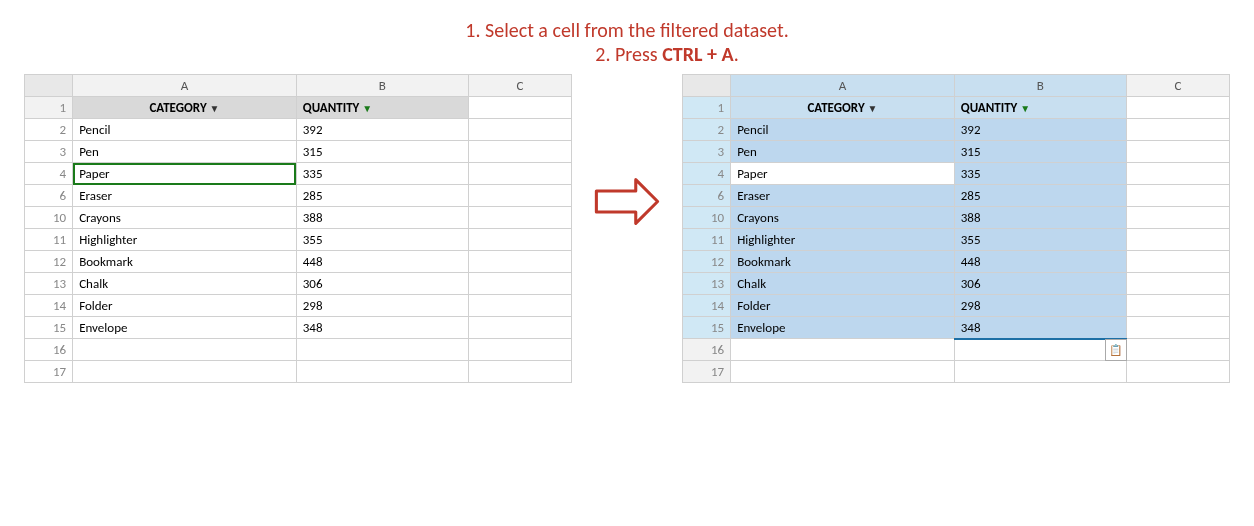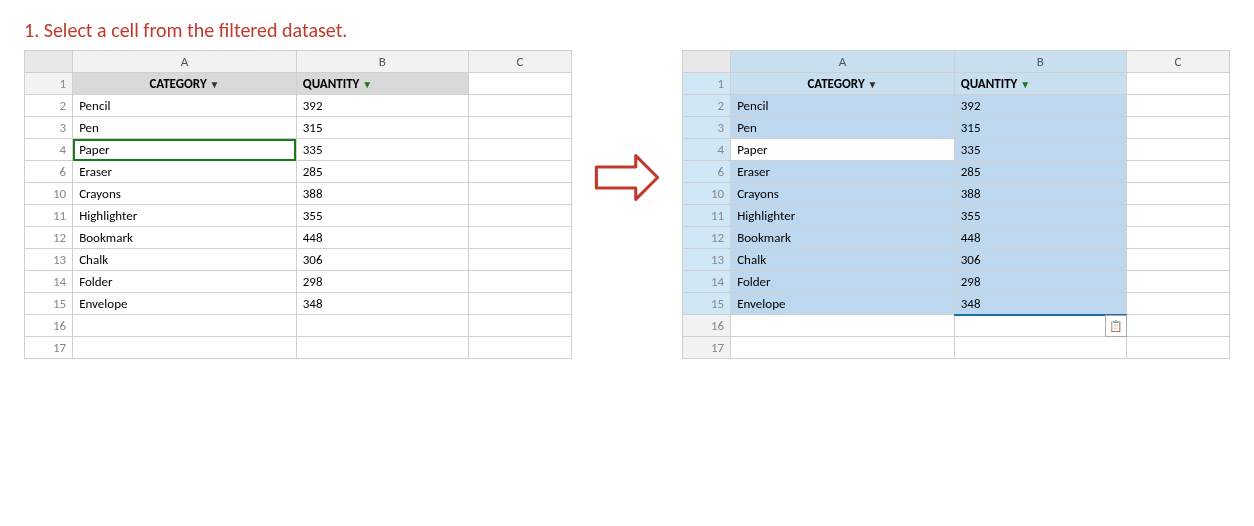--- a/index.html
+++ b/index.html
@@ -155,35 +155,41 @@
       display: flex;
       flex-direction: column;
       flex: 1;
     }
 
     .title-row {
       display: flex;
       flex-direction: column;
       width: 100%;
       margin-bottom: 8px;
+      text-align: center;
     }
     .title-left {
       flex: 1;
     }
     .title-right {
       flex: 1;
       padding-left: 80px;
     }
   </style>
 </head>
 <body>
 
 <div class="title-row">
   <div class="title-left">
     <span class="instruction-title">1. Select a cell from the filtered dataset.</span>
+  </div>
+  <div class="title-right">
+    <span class="instruction-title">
+      <span>2. Press </span><strong>CTRL + A</strong><span>.</span>
+    </span>
   </div>
 </div>
 
 <div class="two-cols">
 
   <div class="left-section">
     <table class="ss-table">
 
       <colgroup>
         <col style="width:28px">

